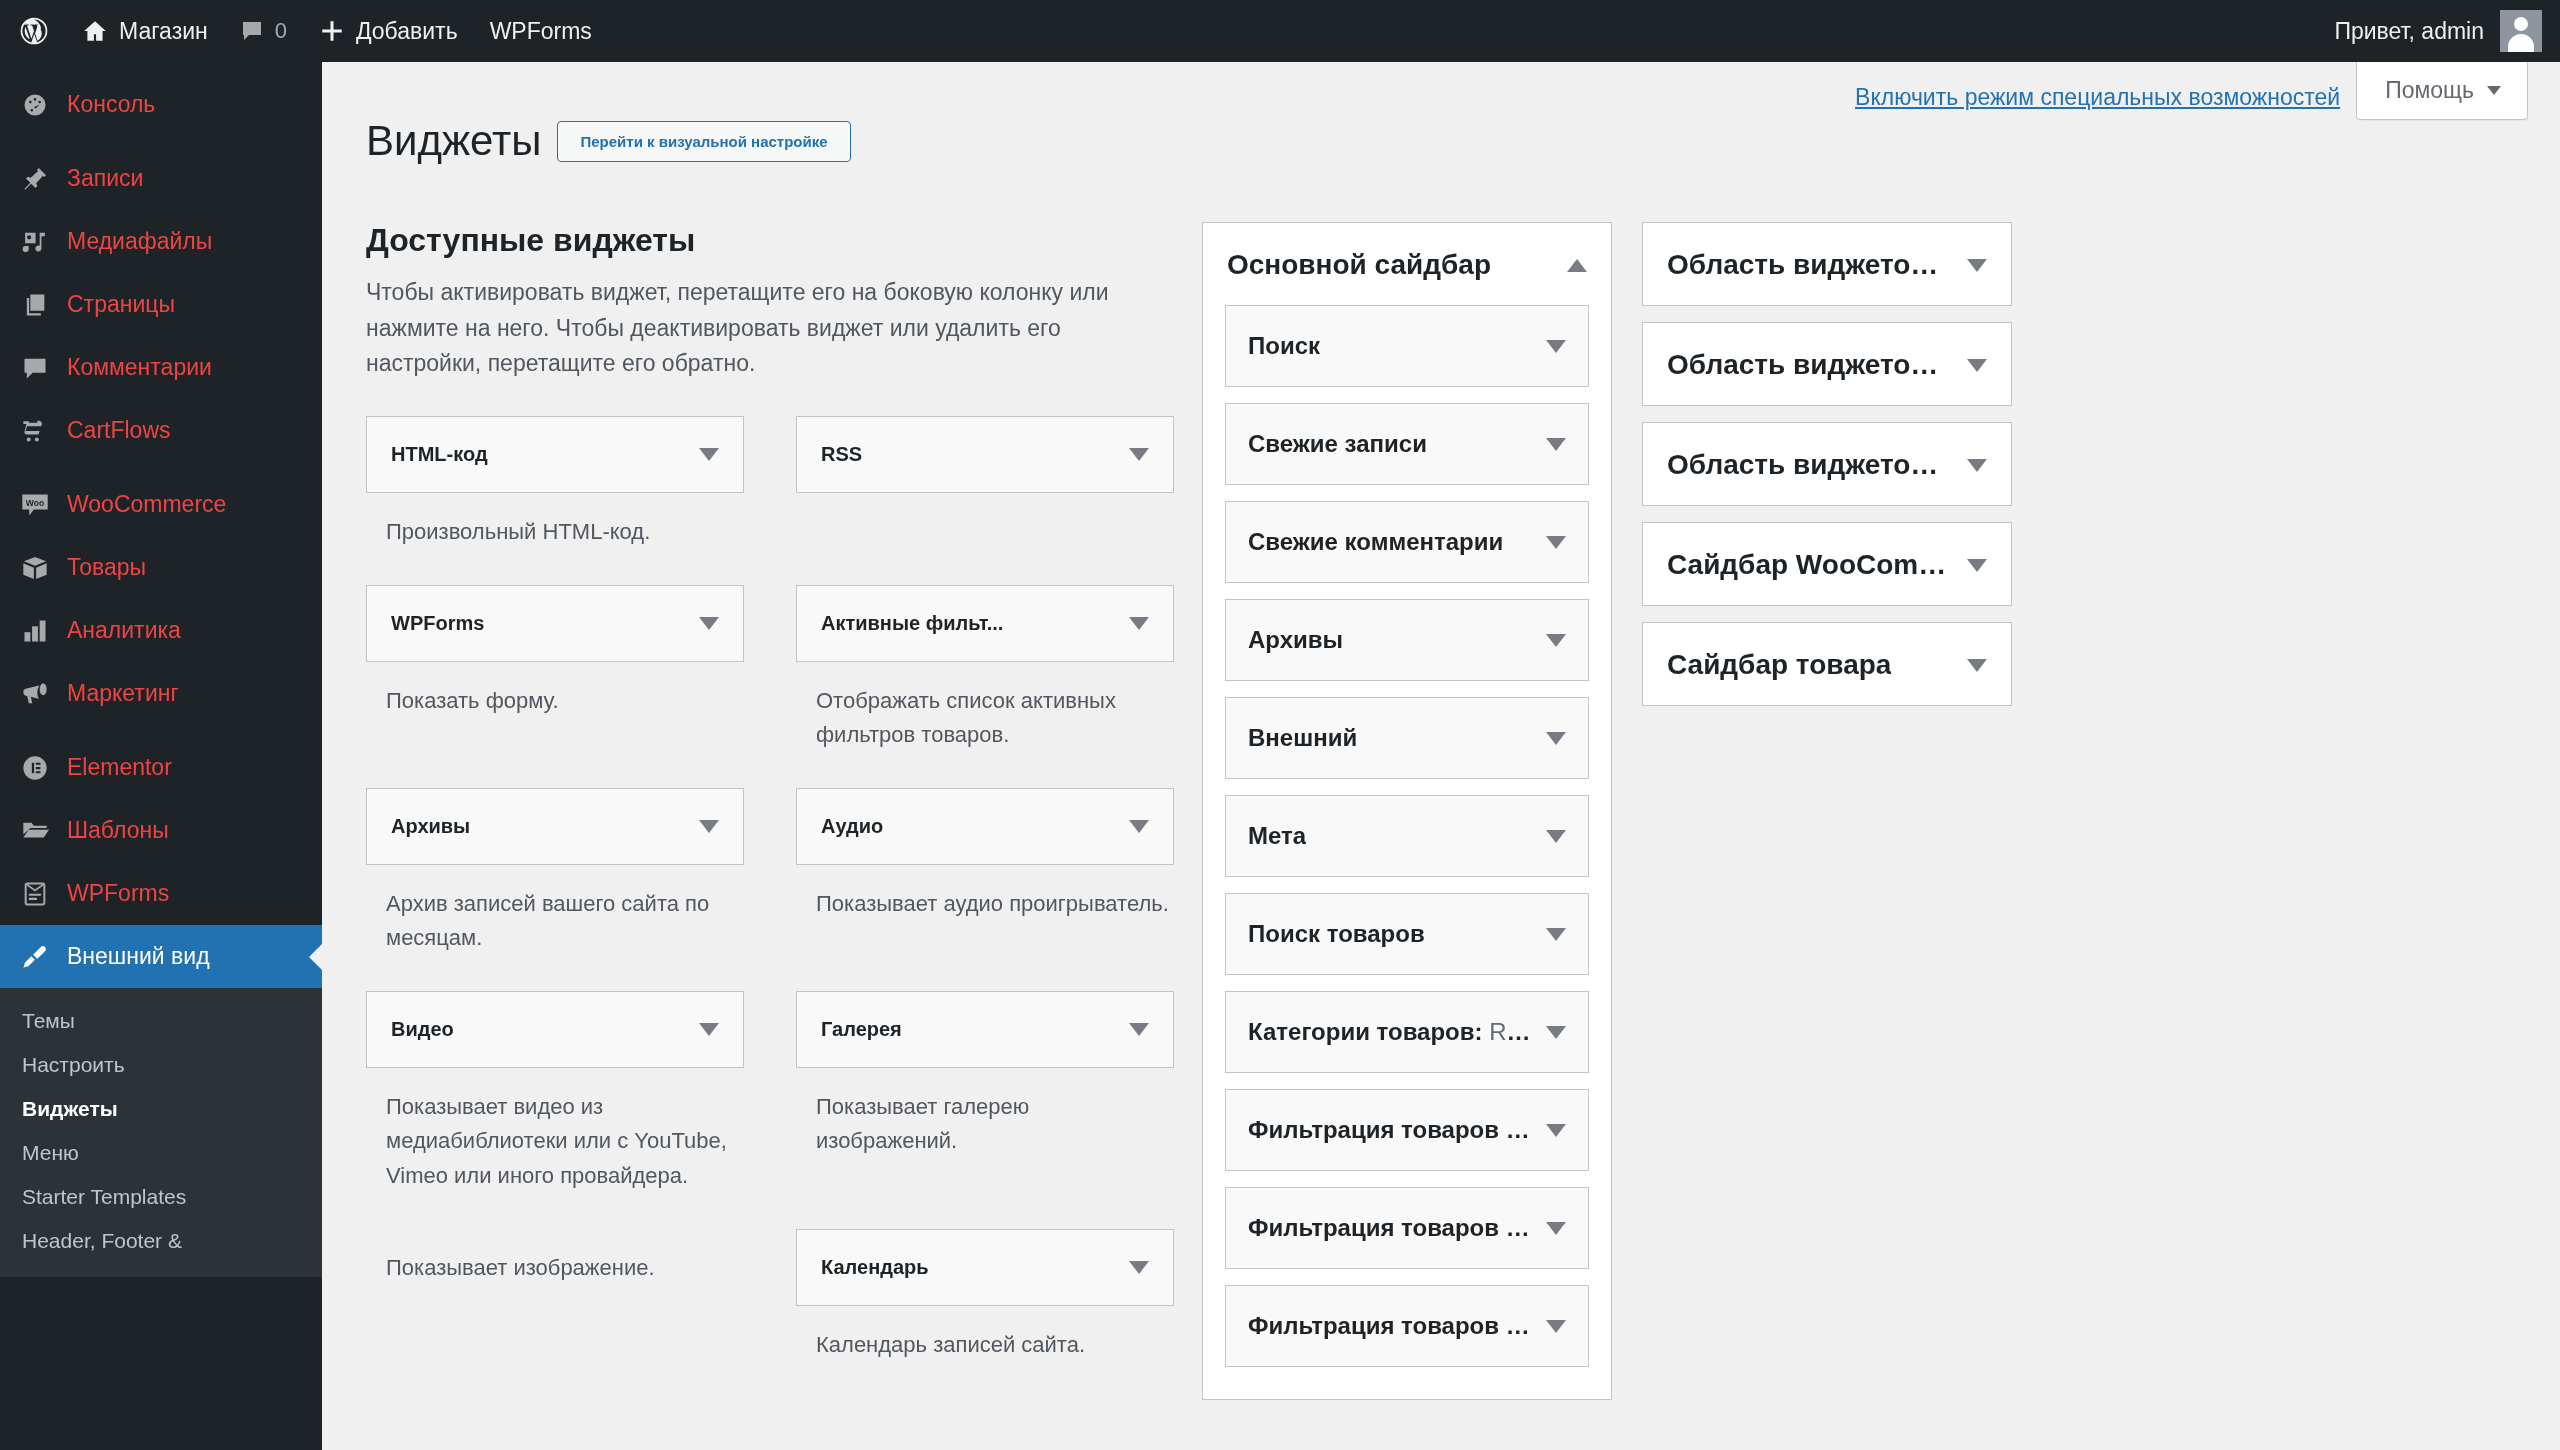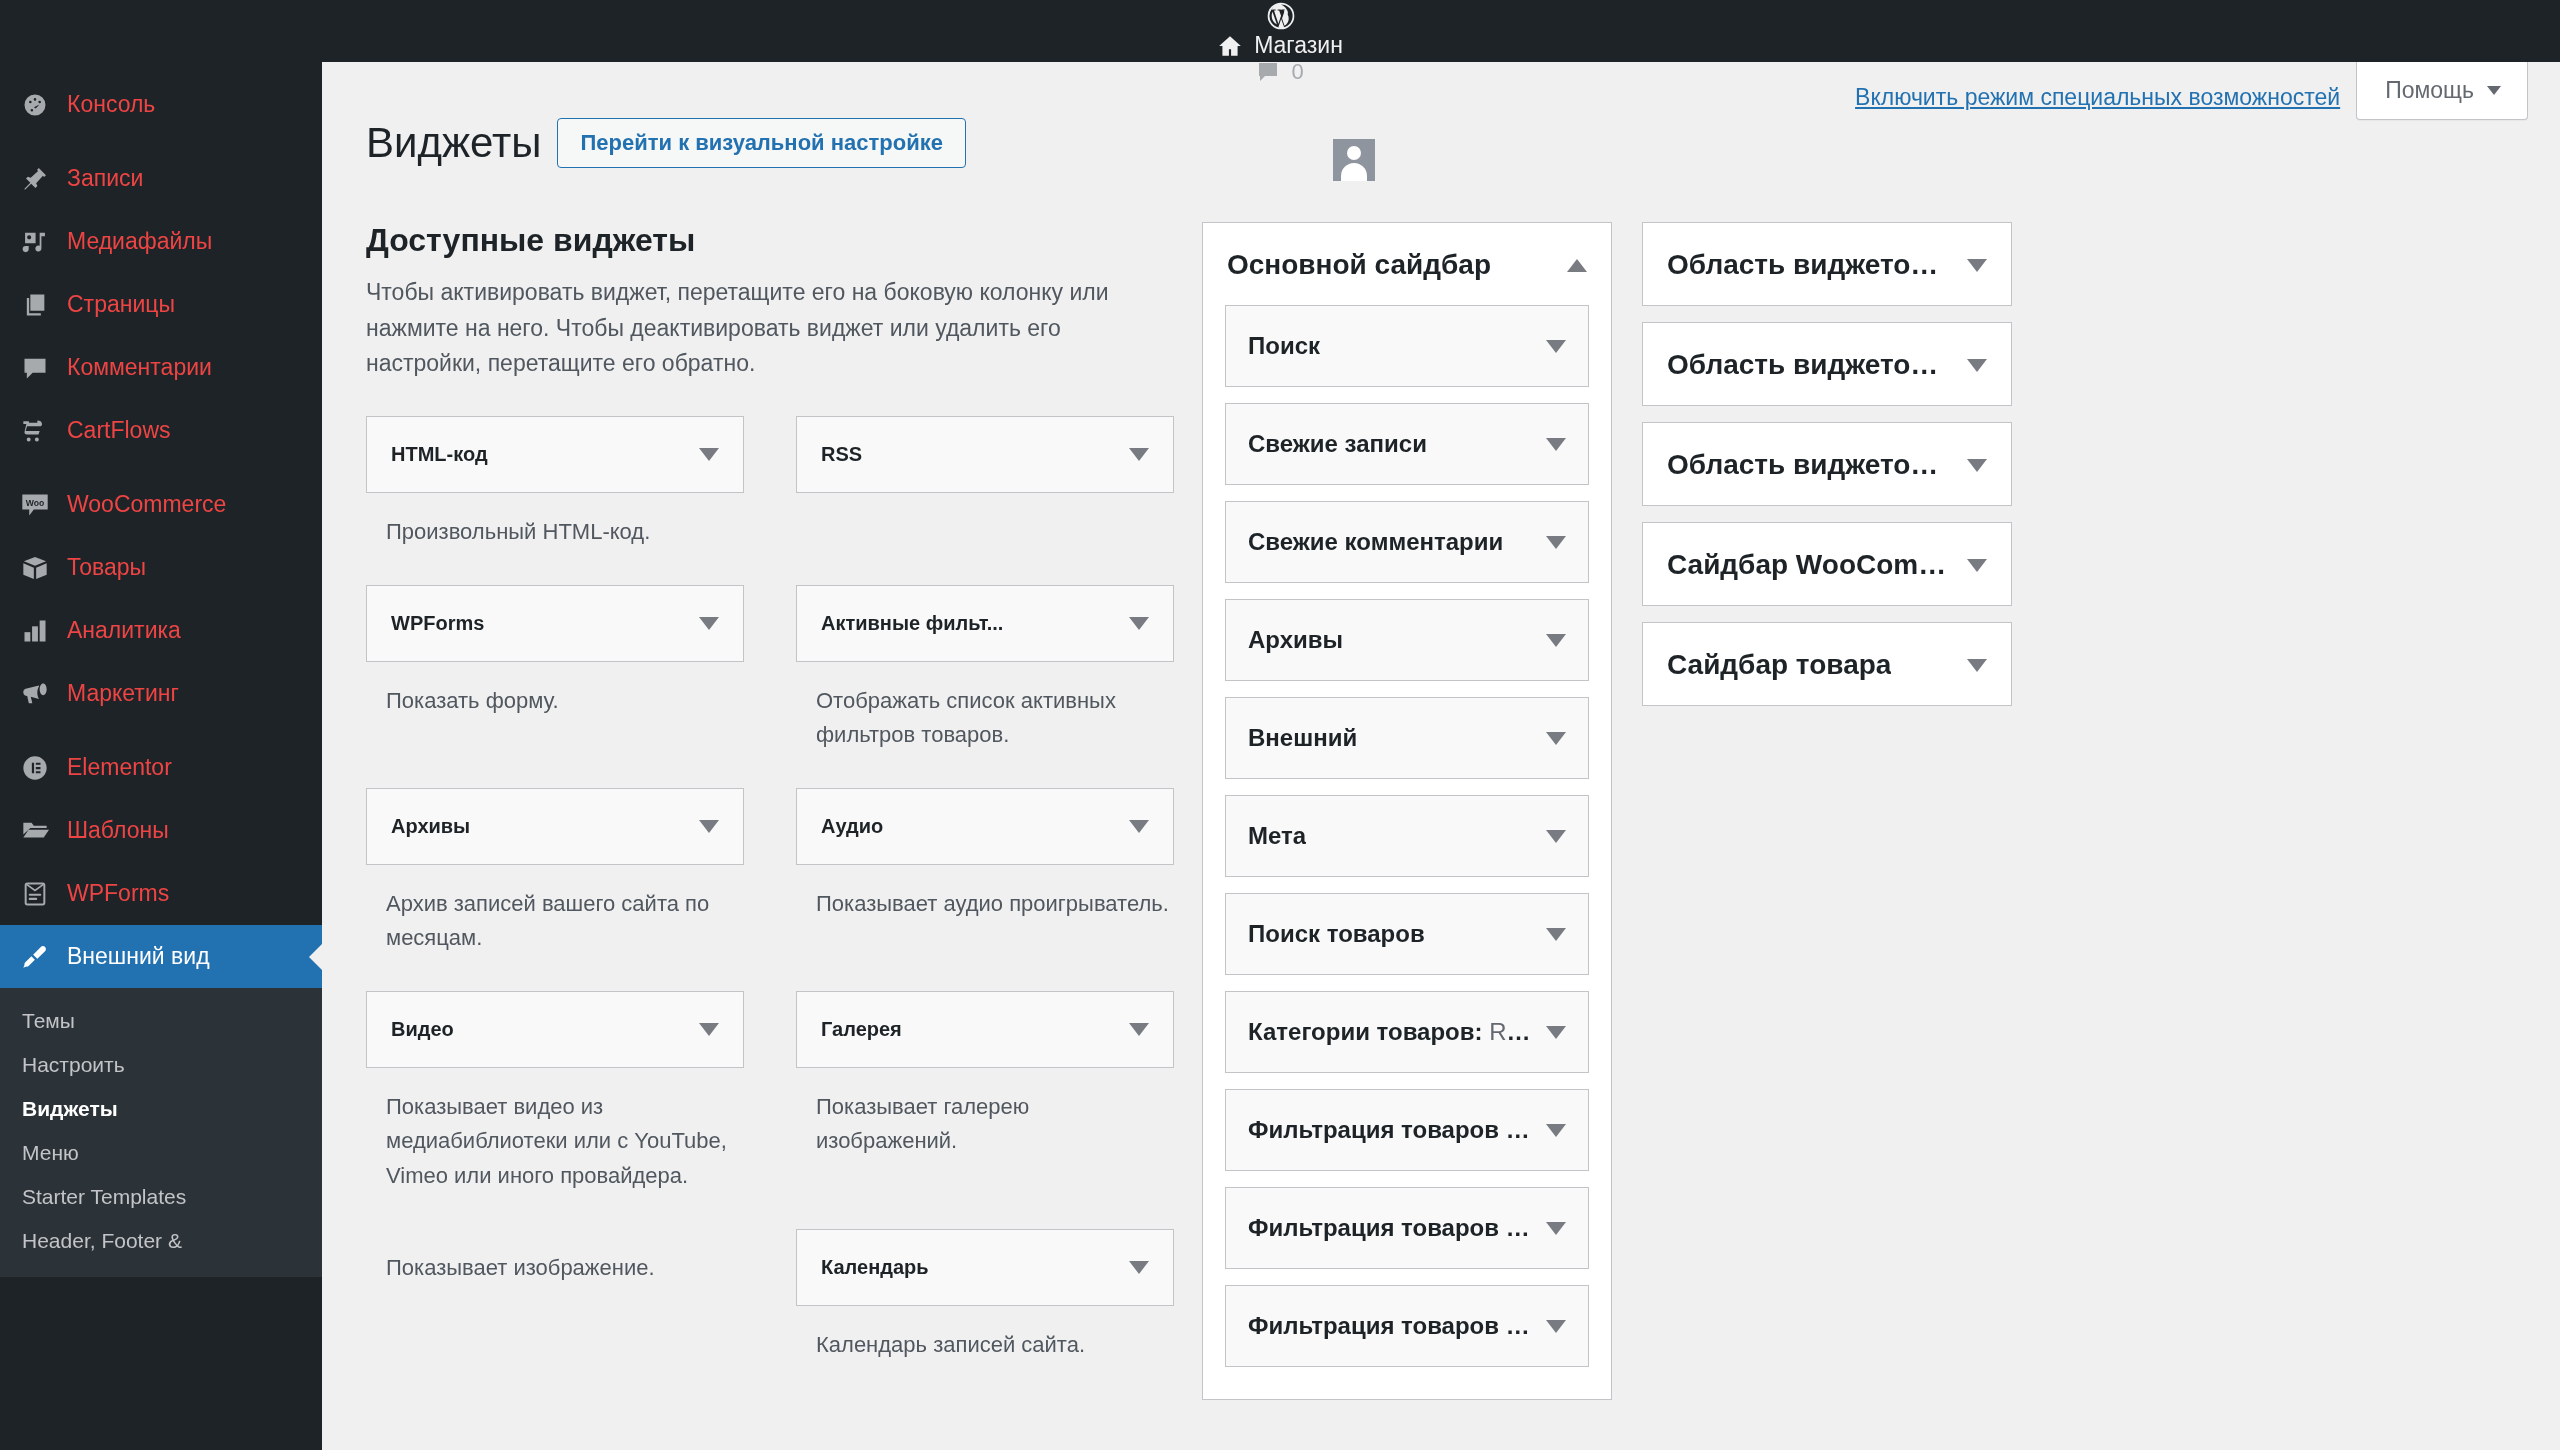--- a/index.html
+++ b/index.html
@@ -11,21 +11,20 @@
   }
 
   
   #adminbar {
     position: absolute; top: 0; left: 0;
     width: 2560px; height: 62px;
     background: #1d2327;
     display: flex; align-items: center;
     color: #f0f0f1;
     z-index: 50;
-    flex-direction: column;
   }
   .ab-item {
     display: flex; align-items: center; gap: 11px;
     height: 62px; padding: 0 16px;
     font-size: 23px; color: #f0f0f1; cursor: pointer;
     white-space: nowrap;
   }
   .ab-item:first-child { padding-left: 18px; }
   .ab-spacer { flex: 1 1 auto; }
   .ab-right { display: flex; align-items: center; padding-right: 18px; }
@@ -114,21 +113,21 @@
   .page-head {
     display: flex; align-items: center; gap: 16px;
     padding: 56px 0 0 44px;
   }
   .page-title {
     font-size: 42px; font-weight: 400; color: #1d2327;
     line-height: 1.1; white-space: nowrap;
   }
   .page-action {
     background: #f6f7f7; border: 1px solid #2271b1; border-radius: 4px;
-    color: #2271b1; font-size: 22px; font-weight: bold;
+    color: #2271b1; font-size: 15px; font-weight: bold;
     padding: 11px 22px; cursor: pointer; white-space: nowrap;
   }
 
   #widgets-wrap {
     position: absolute; top: 160px; left: 0;
     width: 1842px; height: 1228px;
     display: flex; gap: 0;
   }
 
   

